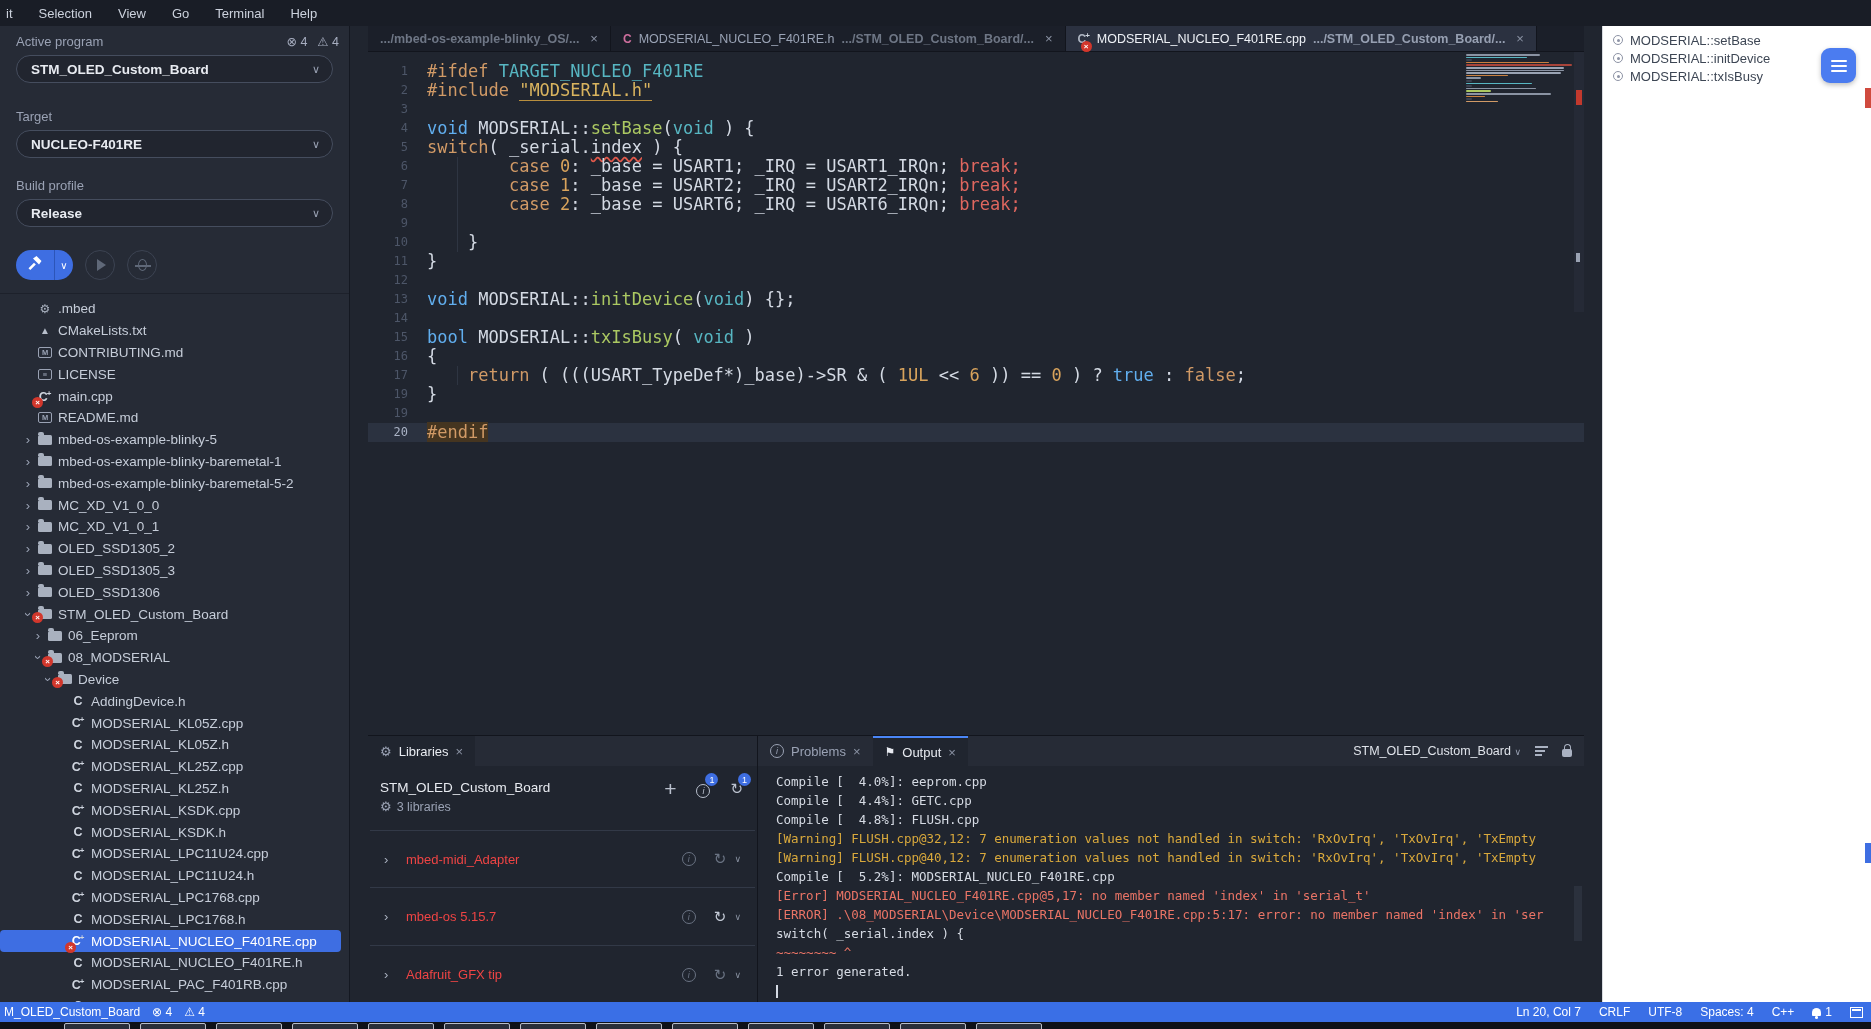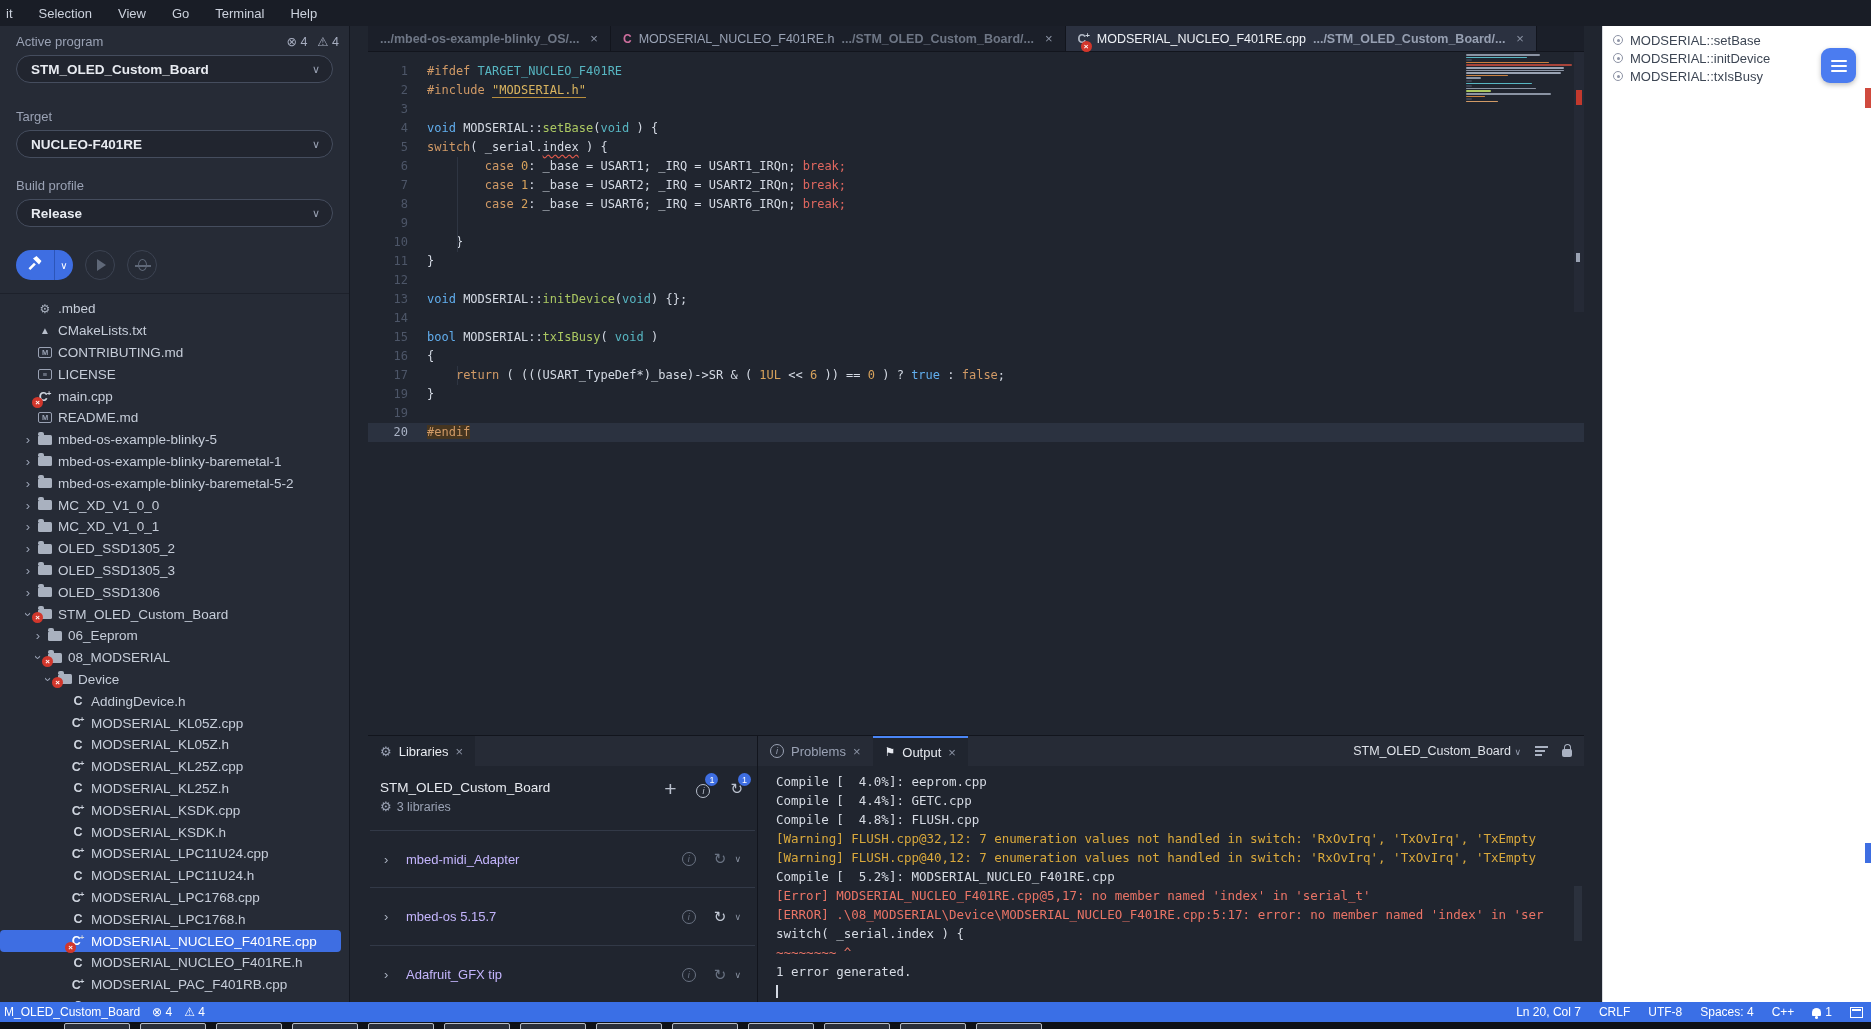--- a/index.html
+++ b/index.html
@@ -68,21 +68,21 @@
   .tab .x{color:#8b93a4;font-size:13px;margin-left:4px;}
   .tabicon{position:relative;font-weight:bold;font-size:12px;}
   .tabicon.cpink{color:#cf6f9e;}
   .tabicon.cgray{color:#aeb5c2;}
 
   
   .editor{flex:1;background:#20252f;position:relative;overflow:hidden;padding-top:10px;}
   .cline{display:flex;height:19px;line-height:19px;white-space:pre;}
   .cline .ln{width:40px;text-align:right;color:#4d5668;font-size:12px;flex:none;
              font-family:"DejaVu Sans Mono",monospace;}
-  .cline .ct{margin-left:19px;font-size:12px;font-family:"DejaVu Sans Mono",monospace;}
+  .cline .ct{margin-left:19px;font-size:17px;font-family:"DejaVu Sans Mono",monospace;}
   .cline.cur{background:#2b3240;}
   .cline.cur .ln{color:#aab3c5;}
   .tk-pp,.tk-csl{color:#d19a66;} .tk-num{color:#d8a35c;} .tk-kw{color:#61aeee;}
   .tk-typ{color:#57b6c2;} .tk-fn{color:#abc862;}
   .tk-str{color:#d9b45f;border-bottom:1px solid #b98f3e;}
   .tk-brk{color:#e0675f;} .tk-def{color:#d4dae4;}
   .tk-er{color:#d4dae4;text-decoration:underline wavy #e0584a;text-underline-offset:3px;}
   .tk-hl{color:#d19a66;background:#453520;}
   .iguide{position:absolute;width:1px;background:#2e3542;}
   .minimap{position:absolute;top:2px;right:12px;width:106px;}
@@ -113,21 +113,21 @@
   .libactions{display:flex;gap:20px;align-items:center;color:#b9c0cd;}
   .plusic{font-size:21px;font-weight:300;line-height:16px;cursor:pointer;}
   .badged{position:relative;cursor:pointer;}
   .bluebadge{position:absolute;top:-7px;right:-8px;width:13px;height:13px;background:#3e6ee2;border-radius:50%;
              color:#fff;font-size:9px;display:flex;align-items:center;justify-content:center;font-style:normal;}
   .syncic{font-size:15px;}
   .librow{margin:0 2px;border-bottom:1px solid #323947;height:58px;display:flex;align-items:center;
           padding:0 14px 0 14px;flex:none;cursor:pointer;}
   .librow:first-of-type{border-top:1px solid #323947;margin-top:16px;}
   .librow .chev{color:#aab2c0;font-size:13px;width:22px;}
-  .librow .lname{font-size:13px;color:#c4b5fd;}
+  .librow .lname{font-size:13px;color:#ef4444;}
   .librow .ract{margin-left:auto;display:flex;gap:18px;align-items:center;color:#6a7383;}
   .librow .dchev{font-size:9px;color:#8a93a3;margin-left:-10px;}
   .librow .bright{color:#c3cad6;}
 
   .outbody{padding:6px 4px 0 18px;overflow:hidden;}
   .oline{height:19px;line-height:19px;font-size:12.5px;white-space:pre;font-family:"DejaVu Sans Mono",monospace;color:#d6dbe4;}
   .oline.warn{color:#d9a93c;}
   .oline.err{color:#ea7466;}
   .cursorbar{display:inline-block;width:1.5px;height:13px;background:#d4dae4;vertical-align:middle;}
   .outscroll{position:absolute;right:2px;top:150px;width:8px;height:55px;background:#2b313d;}

